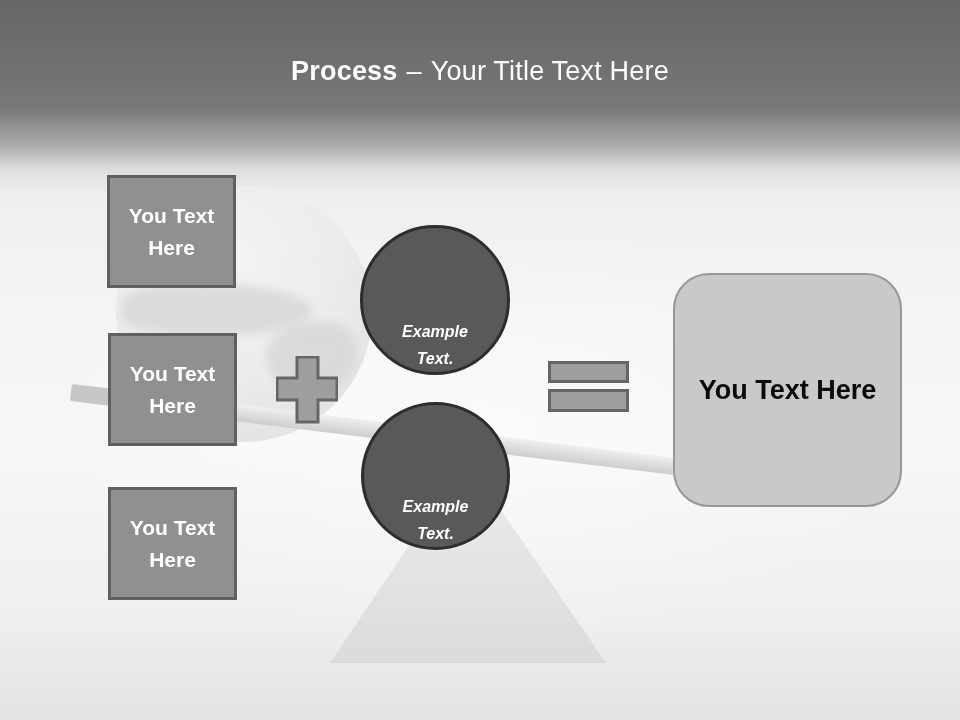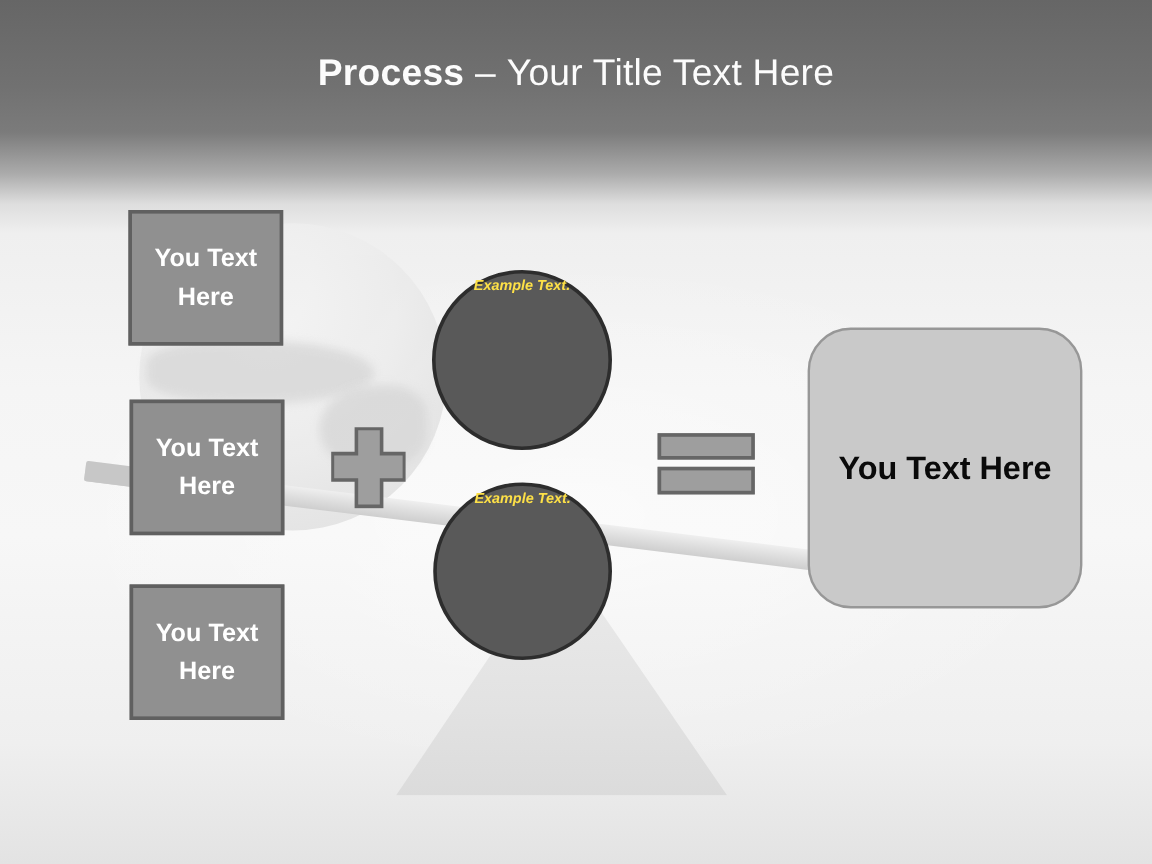--- a/index.html
+++ b/index.html
@@ -8,22 +8,22 @@
     font-family:"Liberation Sans",sans-serif;
     background:
       radial-gradient(ellipse 620px 300px at 480px 430px, rgba(255,255,255,0.5), rgba(255,255,255,0) 72%),
       linear-gradient(180deg,
         #666666 0%, #717171 10%, #7b7b7b 15.3%, #ababab 20.1%,
         #dedede 23.6%, #efefef 27%, #f5f5f5 45%, #f7f7f7 62%,
         #efefef 86%, #e9e9e9 93%, #e3e3e3 100%);
   }
   
   .title{
-    position:absolute;top:43px;left:0;width:100%;
-    text-align:center;color:#fcfcfc;font-size:31px;letter-spacing:0.2px;
+    position:absolute;top:56px;left:0;width:100%;
+    text-align:center;color:#fcfcfc;font-size:27px;letter-spacing:0.2px;
   }
   .title .kw{font-weight:bold;}
   .title .sep{margin:0 9px;font-weight:normal;}
   
   .globe{
     position:absolute;left:116px;top:186px;width:256px;height:256px;border-radius:50%;
     background:radial-gradient(circle at 42% 28%, #f4f4f4 0%, #ececec 45%, #e2e2e2 75%, #dadada 100%);
     opacity:0.85;z-index:1;
   }
   .continent{position:absolute;background:#d2d2d2;filter:blur(4px);opacity:0.8;}
@@ -57,22 +57,22 @@
   .plus{position:absolute;left:276px;top:356px;width:62px;height:68px;}
   .eq-bar{
     position:absolute;box-sizing:border-box;width:81px;
     background:#9e9e9e;border:3px solid #666666;
   }
   .eq1{left:548px;top:361px;height:22px;}
   .eq2{left:548px;top:389px;height:23px;}
   .circle{
     position:absolute;box-sizing:border-box;border-radius:50%;
     background:#595959;border:3px solid #2d2d2d;
-    display:flex;align-items:flex-start;justify-content:center;text-align:center;
-    color:#fde047;font-size:12px;font-weight:bold;font-style:italic;line-height:1.7;
+    display:flex;align-items:flex-end;justify-content:center;text-align:center;
+    color:#ffffff;font-size:16px;font-weight:bold;font-style:italic;line-height:1.7;
   }
   .circle .lbl{width:95px;}
   .circ1{left:360px;top:225px;width:150px;height:150px;}
   .circ2{left:361px;top:402px;width:149px;height:148px;}
   .result-box{
     position:absolute;left:673px;top:273px;width:229px;height:234px;box-sizing:border-box;
     background:#c9c9c9;border:2px solid #979797;border-radius:36px;
     display:flex;align-items:center;justify-content:center;text-align:center;
     color:#0a0a0a;font-size:27px;
   }

